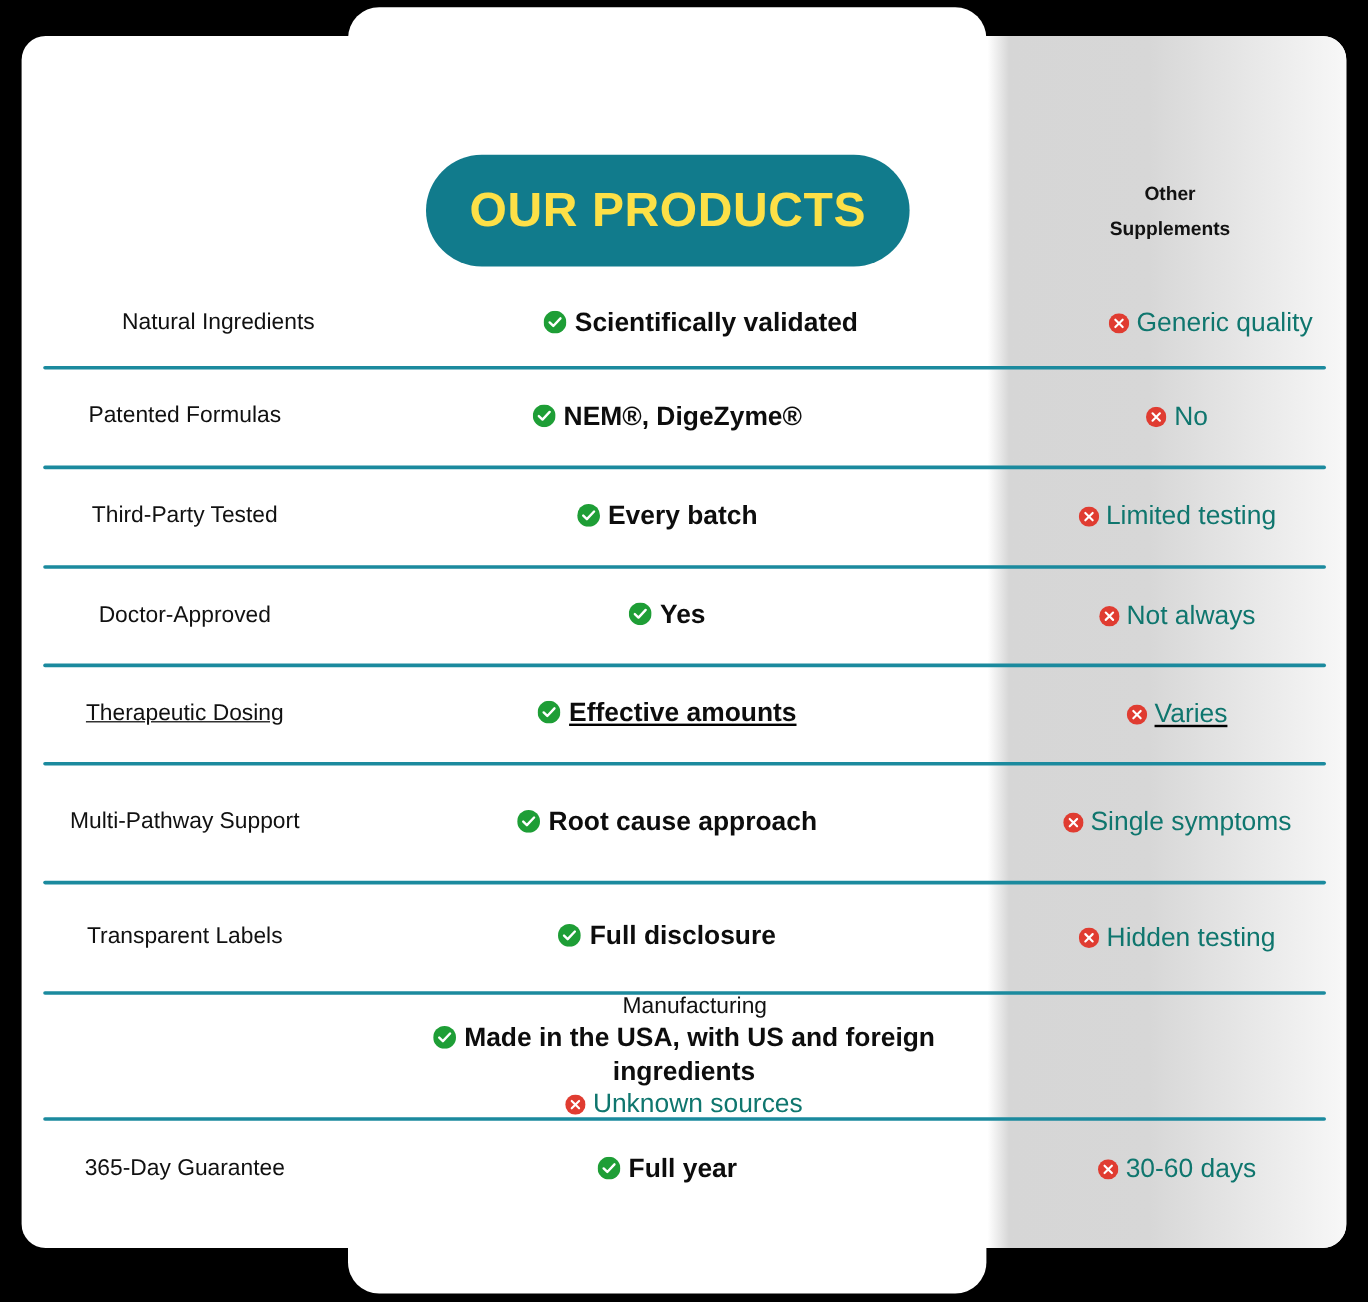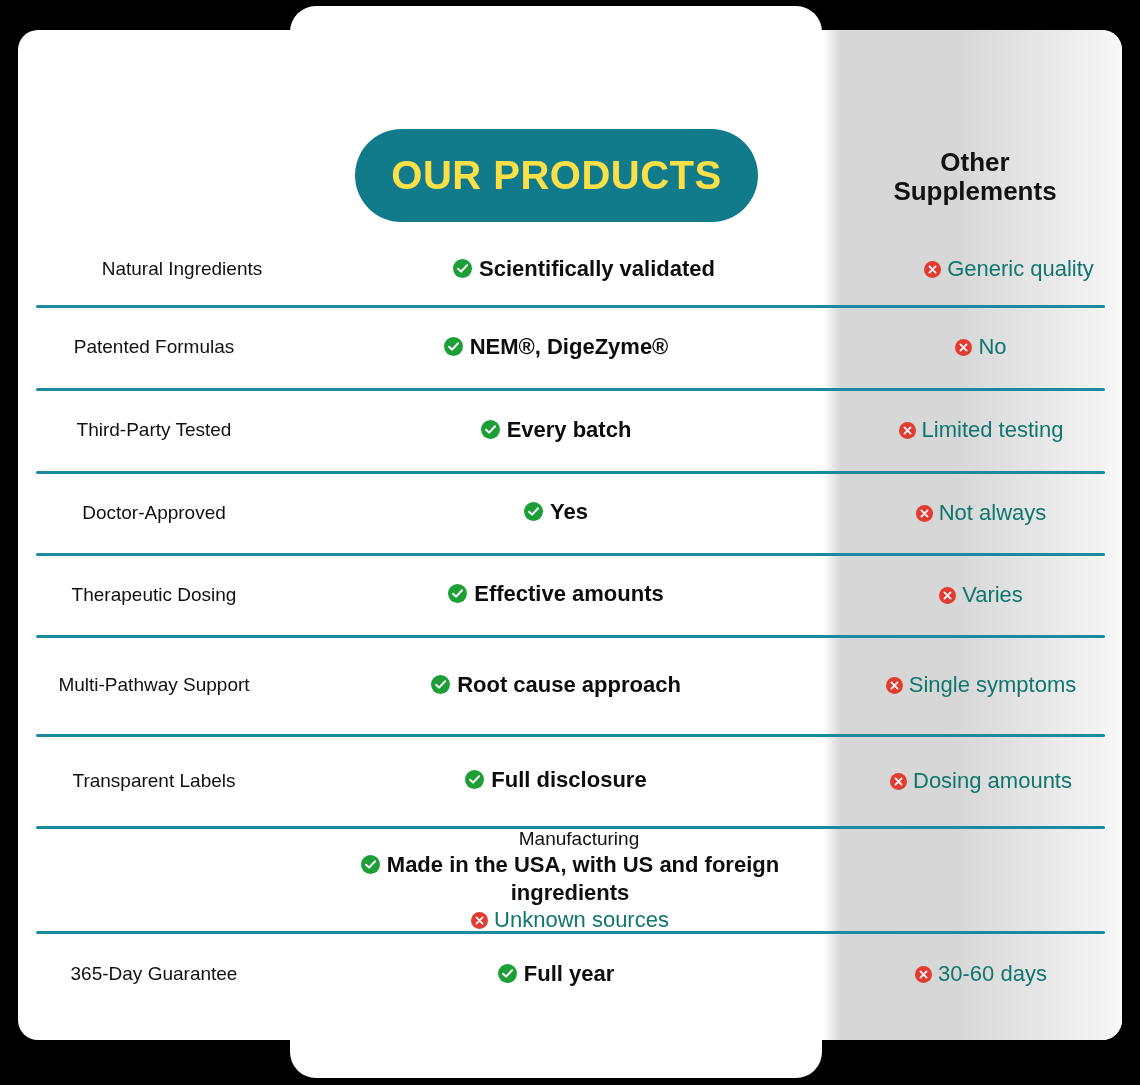--- a/index.html
+++ b/index.html
@@ -98,21 +98,21 @@
     letter-spacing: 0.5px;
     box-sizing: border-box;
     margin-top: 36px;
   }
   .other-head {
     position: absolute;
     left: 855px;
     top: 148px;
     width: 240px;
     text-align: center;
-    font-size: 26px;
+    font-size: 16px;
     font-weight: bold;
     color: #121212;
     line-height: 29px;
   }
 
   
   .rows {
     position: absolute;
     left: 0;
     top: 232px;
@@ -233,21 +233,21 @@
           <div class="cell-label">Doctor-Approved</div>
           <div class="cell-ours"><span class="ic"><svg width="19" height="19" viewBox="0 0 20 20">
                 <circle cx="10" cy="10" r="10" fill="#1E9E36"></circle>
                 <path d="M5.3 10.2 L8.5 13.3 L14.8 6.6" fill="none" stroke="#ffffff" stroke-width="2.1" stroke-linecap="round" stroke-linejoin="round"></path>
               </svg></span><span>Yes</span></div>
           <div class="cell-other"><span class="ic"><svg width="17" height="17" viewBox="0 0 20 20">
                 <circle cx="10" cy="10" r="10" fill="#E03C31"></circle>
                 <path d="M6.4 6.4 L13.6 13.6 M13.6 6.4 L6.4 13.6" fill="none" stroke="#ffffff" stroke-width="2.1" stroke-linecap="round"></path>
               </svg></span><span>Not always</span></div>
         </div>
-        <div class="row" style="height: 82px;">
+        <div class="row" style="height: 82px; text-decoration: underline;">
           <div class="divider"></div>
           <div class="cell-label">Therapeutic Dosing</div>
           <div class="cell-ours"><span class="ic"><svg width="19" height="19" viewBox="0 0 20 20">
                 <circle cx="10" cy="10" r="10" fill="#1E9E36"></circle>
                 <path d="M5.3 10.2 L8.5 13.3 L14.8 6.6" fill="none" stroke="#ffffff" stroke-width="2.1" stroke-linecap="round" stroke-linejoin="round"></path>
               </svg></span><span>Effective amounts</span></div>
           <div class="cell-other"><span class="ic"><svg width="17" height="17" viewBox="0 0 20 20">
                 <circle cx="10" cy="10" r="10" fill="#E03C31"></circle>
                 <path d="M6.4 6.4 L13.6 13.6 M13.6 6.4 L6.4 13.6" fill="none" stroke="#ffffff" stroke-width="2.1" stroke-linecap="round"></path>
               </svg></span><span>Varies</span></div>
@@ -267,21 +267,21 @@
         <div class="row" style="height: 92px;">
           <div class="divider"></div>
           <div class="cell-label">Transparent Labels</div>
           <div class="cell-ours"><span class="ic"><svg width="19" height="19" viewBox="0 0 20 20">
                 <circle cx="10" cy="10" r="10" fill="#1E9E36"></circle>
                 <path d="M5.3 10.2 L8.5 13.3 L14.8 6.6" fill="none" stroke="#ffffff" stroke-width="2.1" stroke-linecap="round" stroke-linejoin="round"></path>
               </svg></span><span>Full disclosure</span></div>
           <div class="cell-other"><span class="ic"><svg width="17" height="17" viewBox="0 0 20 20">
                 <circle cx="10" cy="10" r="10" fill="#E03C31"></circle>
                 <path d="M6.4 6.4 L13.6 13.6 M13.6 6.4 L6.4 13.6" fill="none" stroke="#ffffff" stroke-width="2.1" stroke-linecap="round"></path>
-              </svg></span><span>Dosing amounts</span></div>
+              </svg></span><span>Hidden testing</span></div>
         </div>
         <div class="row" style="height: 105px; flex-direction: column;">
           <div class="divider"></div>
           <div class="cell-label">Manufacturing</div>
           <div class="cell-ours"><span class="ic"><svg width="19" height="19" viewBox="0 0 20 20">
                 <circle cx="10" cy="10" r="10" fill="#1E9E36"></circle>
                 <path d="M5.3 10.2 L8.5 13.3 L14.8 6.6" fill="none" stroke="#ffffff" stroke-width="2.1" stroke-linecap="round" stroke-linejoin="round"></path>
               </svg></span><span>Made in the USA, with US and foreign ingredients</span></div>
           <div class="cell-other"><span class="ic"><svg width="17" height="17" viewBox="0 0 20 20">
                 <circle cx="10" cy="10" r="10" fill="#E03C31"></circle>

